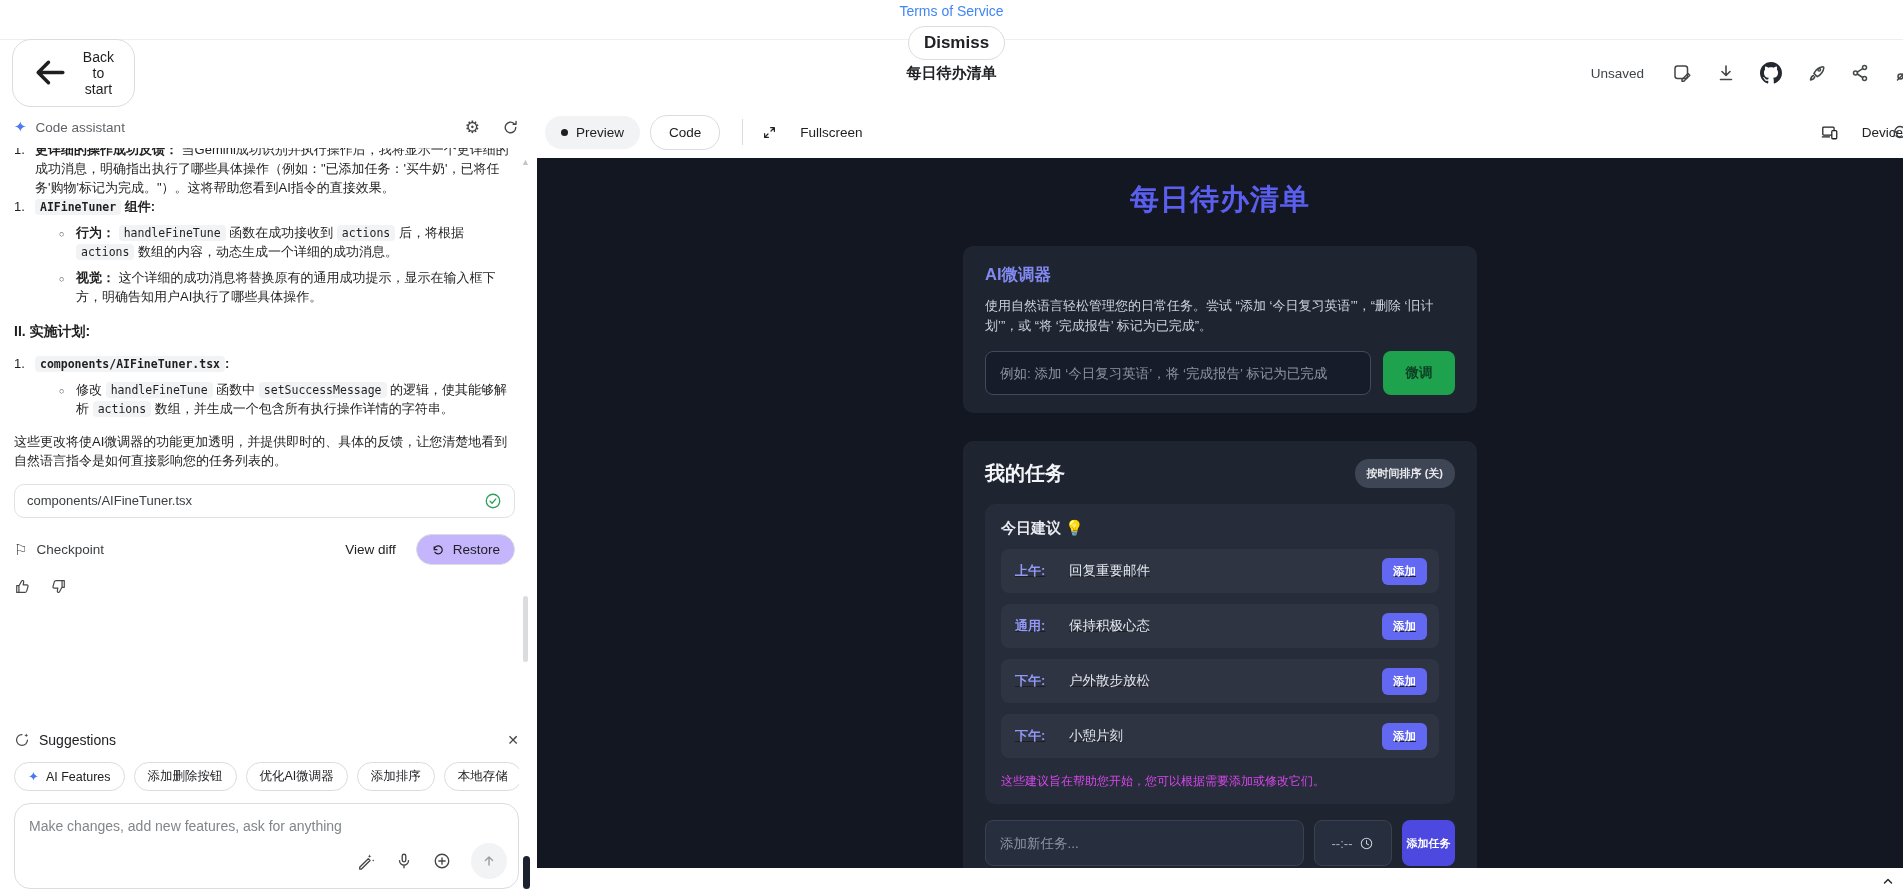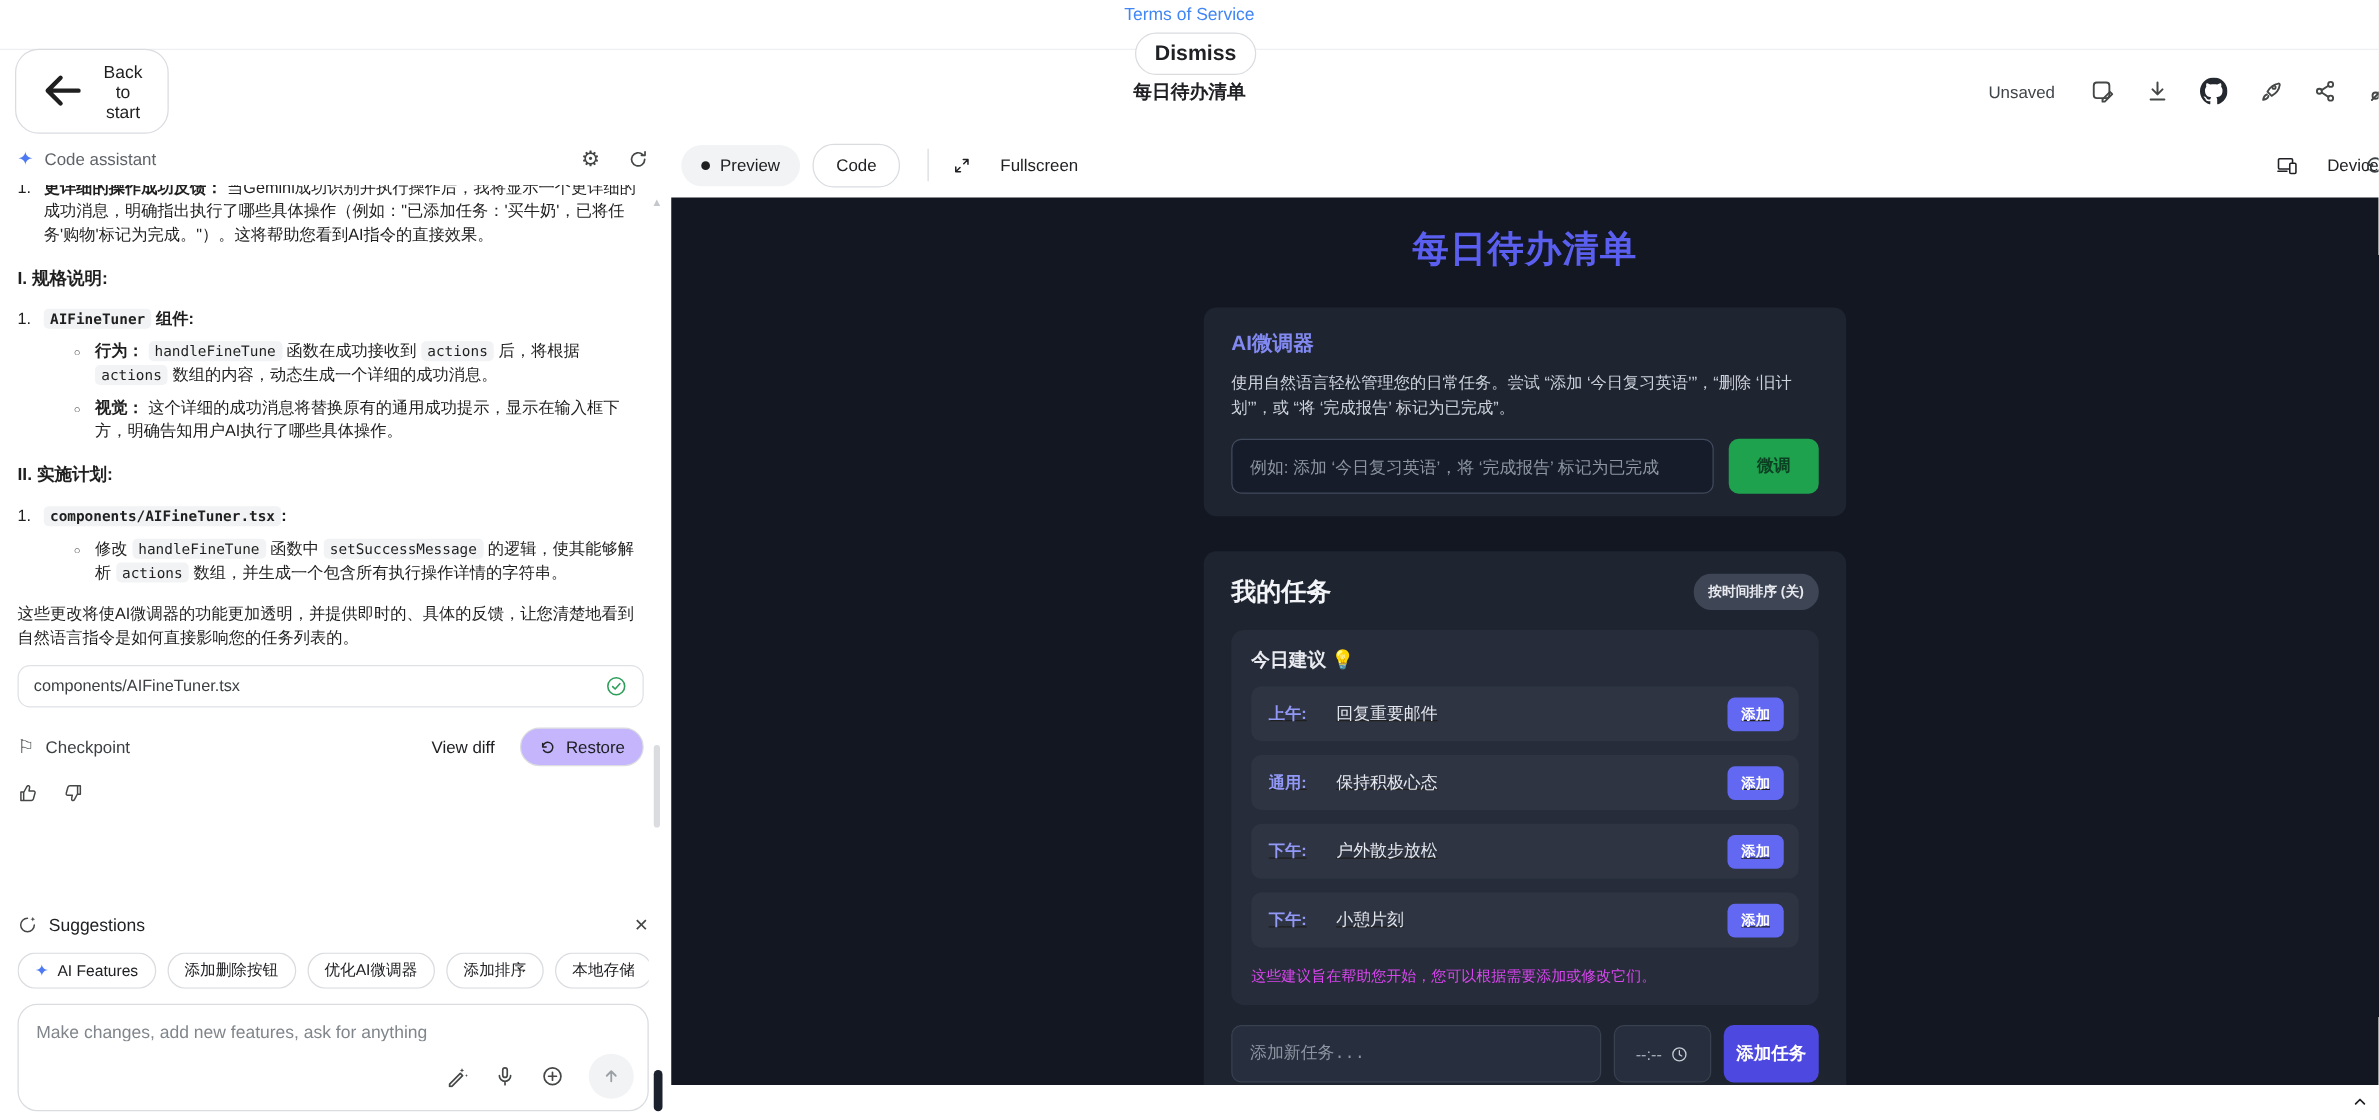--- a/index.html
+++ b/index.html
@@ -123,27 +123,27 @@
   .sug-heading { color:#e9ebf1; font-size:15px; font-weight:700; }
   .sug-row { background:#2e3442; border-radius:8px; height:44px; display:flex; align-items:center;
           padding:0 12px 0 14px; margin-top:11px;text-decoration:underline; }
   .sug-time { color:#9298f6; font-weight:700; font-size:13px; width:54px; flex:none; }
   .sug-text { color:#e4e7ed; font-size:13.5px; }
   .sug-add { margin-left:auto; background:#6268f2; color:#fff; font-size:11.5px; font-weight:600;
           border:none; border-radius:6px; padding:6px 11px; cursor:pointer; }
   .sug-footer { color:#d946ef; font-size:12px; text-align:left; margin-top:15px; }
   .addtask-row { display:flex; gap:10px; margin-top:16px; }
   .addtask-input { flex:1; background:#272e3d; border:1px solid #39404f; border-radius:8px; height:46px;
-          padding:0 14px; color:#e5e8ee; font-size:13.5px; font-family:Liberation Mono, monospace; outline:none; }
+          padding:0 14px; color:#e5e8ee; font-size:13.5px; font-family:Liberation Sans, sans-serif; outline:none; }
   .addtask-input::placeholder { color:#8d95a3; }
   .time-input { width:78px; flex:none; background:#272e3d; border:1px solid #39404f; border-radius:8px; height:46px;
           display:flex; align-items:center; justify-content:center; gap:7px; color:#aab1bd; font-size:13px; cursor:pointer; }
   .time-input svg { width:15px; height:15px; color:#c7cdd6; }
-  .addtask-btn { width:76px; flex:none; height:46px; background:#4d48e0; color:#fff; font-weight:700;
-          font-size:14px; border:none; border-radius:8px; cursor:pointer; }
+  .addtask-btn { width:53px; flex:none; height:46px; background:#4d48e0; color:#fff; font-weight:700;
+          font-size:11px; border:none; border-radius:8px; cursor:pointer; }
   .bottom-strip { height:28px; background:#fff; position:relative; }
   .bottom-strip svg { position:absolute; right:8px; top:6px; width:14px; height:14px; color:#202124; cursor:pointer; }
 </style>
 </head>
 <body>
 
 <div class="canvas">
 
   <div class="banner">
     <span>We have updated our</span>
@@ -206,21 +206,20 @@
       <div class="chat">
         <span class="chat-scroll-up">▲</span>
         <div class="chat-thumb"></div>
         <div class="chat-inner">
 
           <div class="li">
             <span class="num">1.</span>
             <span class="body"><b>更详细的操作成功反馈：</b><span> 当Gemini成功识别并执行操作后，我将显示一个更详细的成功消息，明确指出执行了哪些具体操作（例如："已添加任务：'买牛奶'，已将任务'购物'标记为完成。"）。这将帮助您看到AI指令的直接效果。</span></span>
           </div>
 
-          <div class="mhead">I. 规格说明:</div>
 
           <div class="li">
             <span class="num">1.</span>
             <span class="body">
               <span><span class="code b">AIFineTuner</span><b> 组件:</b></span>
               <span class="li-sub">
                 <span class="bullet">○</span>
                 <span><b>行为：</b> <span class="code">handleFineTune</span><span> 函数在成功接收到 </span><span class="code">actions</span><span> 后，将根据 </span><span class="code">actions</span><span> 数组的内容，动态生成一个详细的成功消息。</span></span>
               </span>
               <span class="li-sub">

